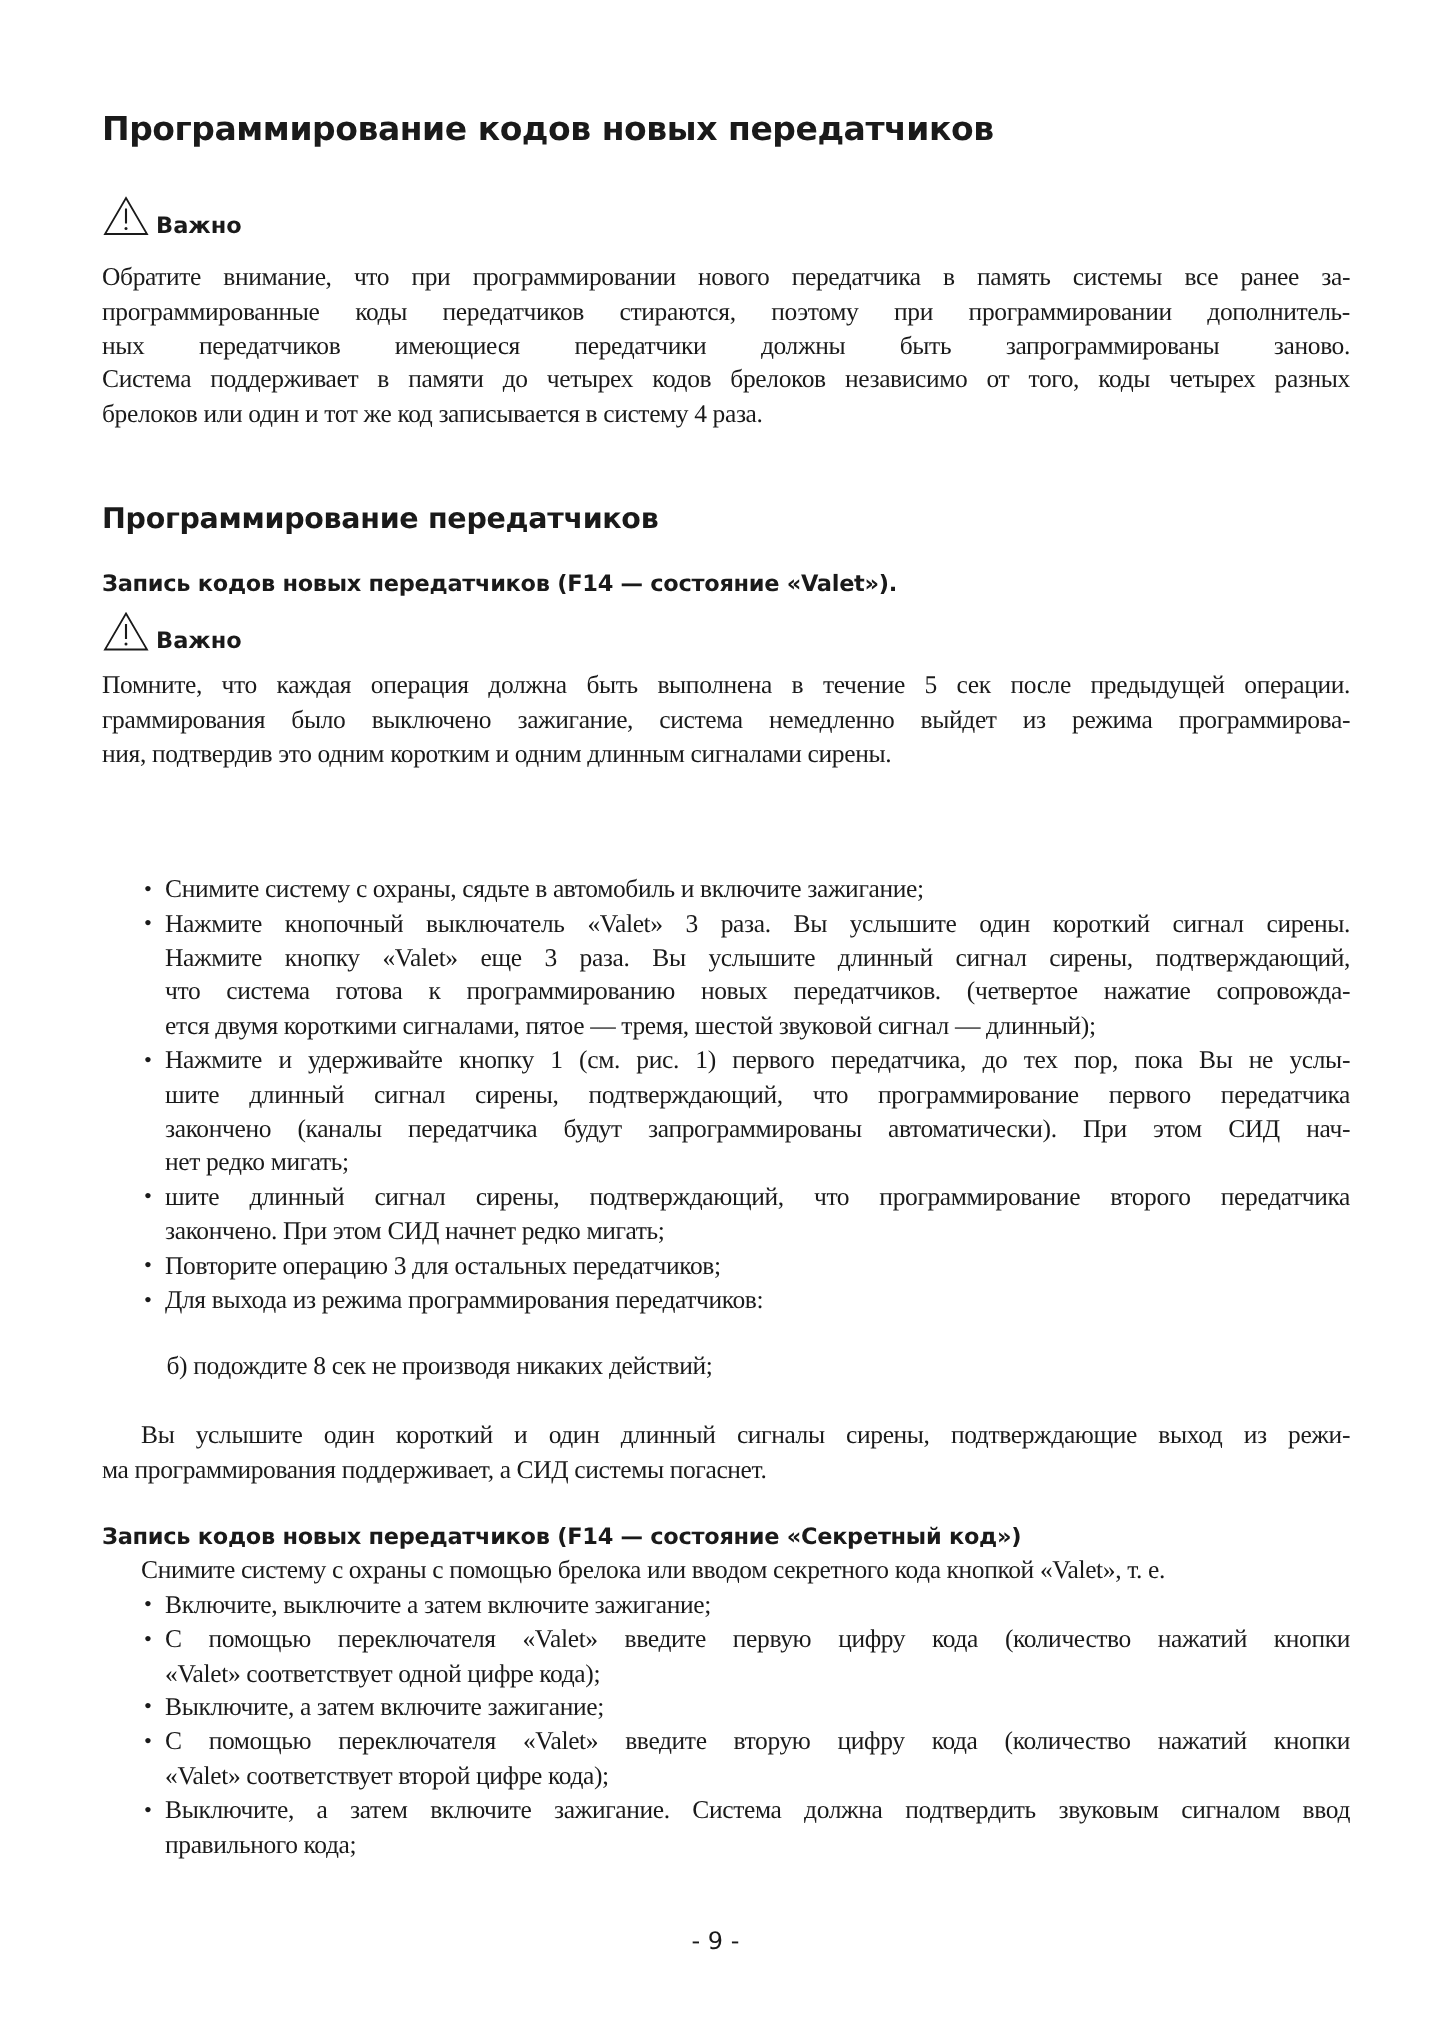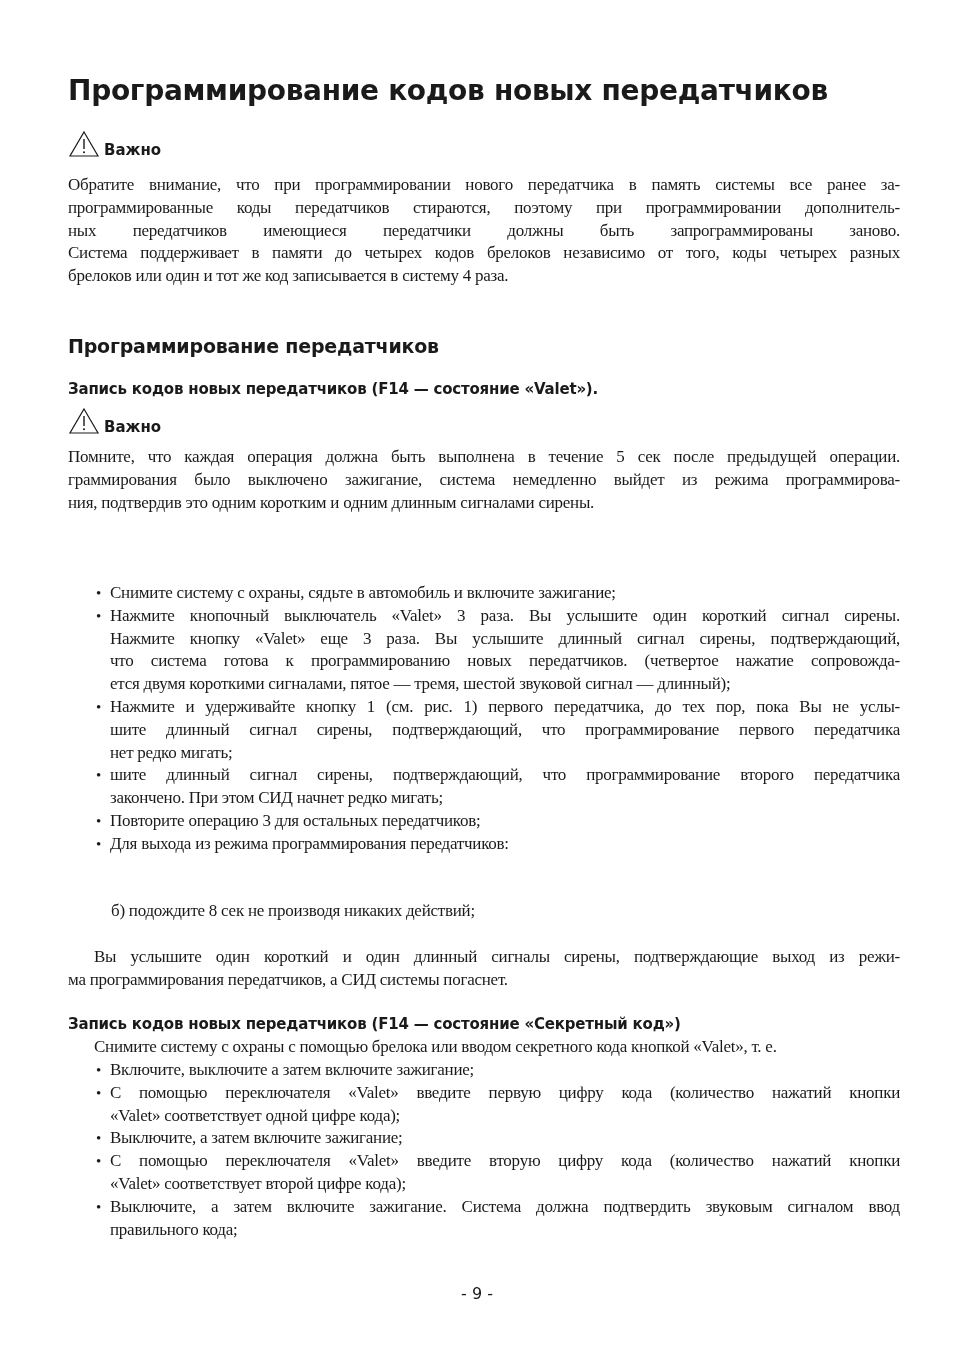--- a/index.html
+++ b/index.html
@@ -5,21 +5,21 @@
     html, body { margin: 0; padding: 0; background: #ffffff; }
     body {
       width: 954px; height: 1352px; position: relative; overflow: hidden;
       color: #1a1a1a;
       font-family: "Liberation Serif", "DejaVu Serif", serif;
     }
     .page { position: absolute; left: 68px; top: 0; width: 832px; }
     .sans { font-family: "DejaVu Sans", "Liberation Sans", sans-serif; }
     h1 {
       position: absolute; left: 0; top: 74px; margin: 0;
-      font-size: 28px; font-weight: bold; letter-spacing: -0.3px; white-space: nowrap;
+      font-size: 22px; font-weight: bold; letter-spacing: -0.3px; white-space: nowrap;
     }
     h2 {
       position: absolute; left: 0; margin: 0;
       font-size: 19px; font-weight: bold; letter-spacing: -0.2px; white-space: nowrap;
     }
     h3 {
       position: absolute; left: 0; margin: 0;
       font-size: 15px; font-weight: bold; letter-spacing: -0.2px; white-space: nowrap;
     }
     .important {
@@ -98,20 +98,21 @@
         <span class="bullet">•</span>
         <span class="line">Нажмите кнопочный выключатель «Valet» 3 раза. Вы услышите один короткий сигнал сирены.</span>
         <span class="line">Нажмите кнопку «Valet» еще 3 раза. Вы услышите длинный сигнал сирены, подтверждающий,</span>
         <span class="line">что система готова к программированию новых передатчиков. (четвертое нажатие сопровожда-</span>
         <span class="line last">ется двумя короткими сигналами, пятое — тремя, шестой звуковой сигнал — длинный);</span>
       </li>
       <li>
         <span class="bullet">•</span>
         <span class="line">Нажмите и удерживайте кнопку 1 (см. рис. 1) первого передатчика, до тех пор, пока Вы не услы-</span>
         <span class="line">шите длинный сигнал сирены, подтверждающий, что программирование первого передатчика</span>
+        <span class="line">закончено (каналы передатчика будут запрограммированы автоматически). При этом СИД нач-</span>
         <span class="line last">нет редко мигать;</span>
       </li>
       <li>
         <span class="bullet">•</span>
         <span class="line">шите длинный сигнал сирены, подтверждающий, что программирование второго передатчика</span>
         <span class="line last">закончено. При этом СИД начнет редко мигать;</span>
       </li>
       <li>
         <span class="bullet">•</span>
         <span class="line last">Повторите операцию 3 для остальных передатчиков;</span>
@@ -121,21 +122,21 @@
         <span class="line last">Для выхода из режима программирования передатчиков:</span>
       </li>
     </ul>
 
   <div class="para" style="top:900px;" id="exit-options">
       <span class="line last" style="padding-left: 43px; text-align: left; text-align-last: left;">б) подождите 8 сек не производя никаких действий;</span>
     </div>
 
   <div class="para" style="top:946px;" id="valet-result">
       <span class="line" style="padding-left: 26px;">Вы услышите один короткий и один длинный сигналы сирены, подтверждающие выход из режи-</span>
-      <span class="line last">ма программирования передатчиков, а СИД системы погаснет.</span>
+      <span class="line last">ма программирования поддерживает, а СИД системы погаснет.</span>
     </div>
 
   <h3 class="sans" style="top:1015px;">Запись кодов новых передатчиков (F14 — состояние «Секретный код»)</h3>
 
   <div class="para" style="top:1036px;">
     <span class="indent-line">Снимите систему с охраны с помощью брелока или вводом секретного кода кнопкой «Valet», т. е.</span>
   </div>
 
   <ul class="list" style="top:1059px;" id="secret-steps">
       <li>

